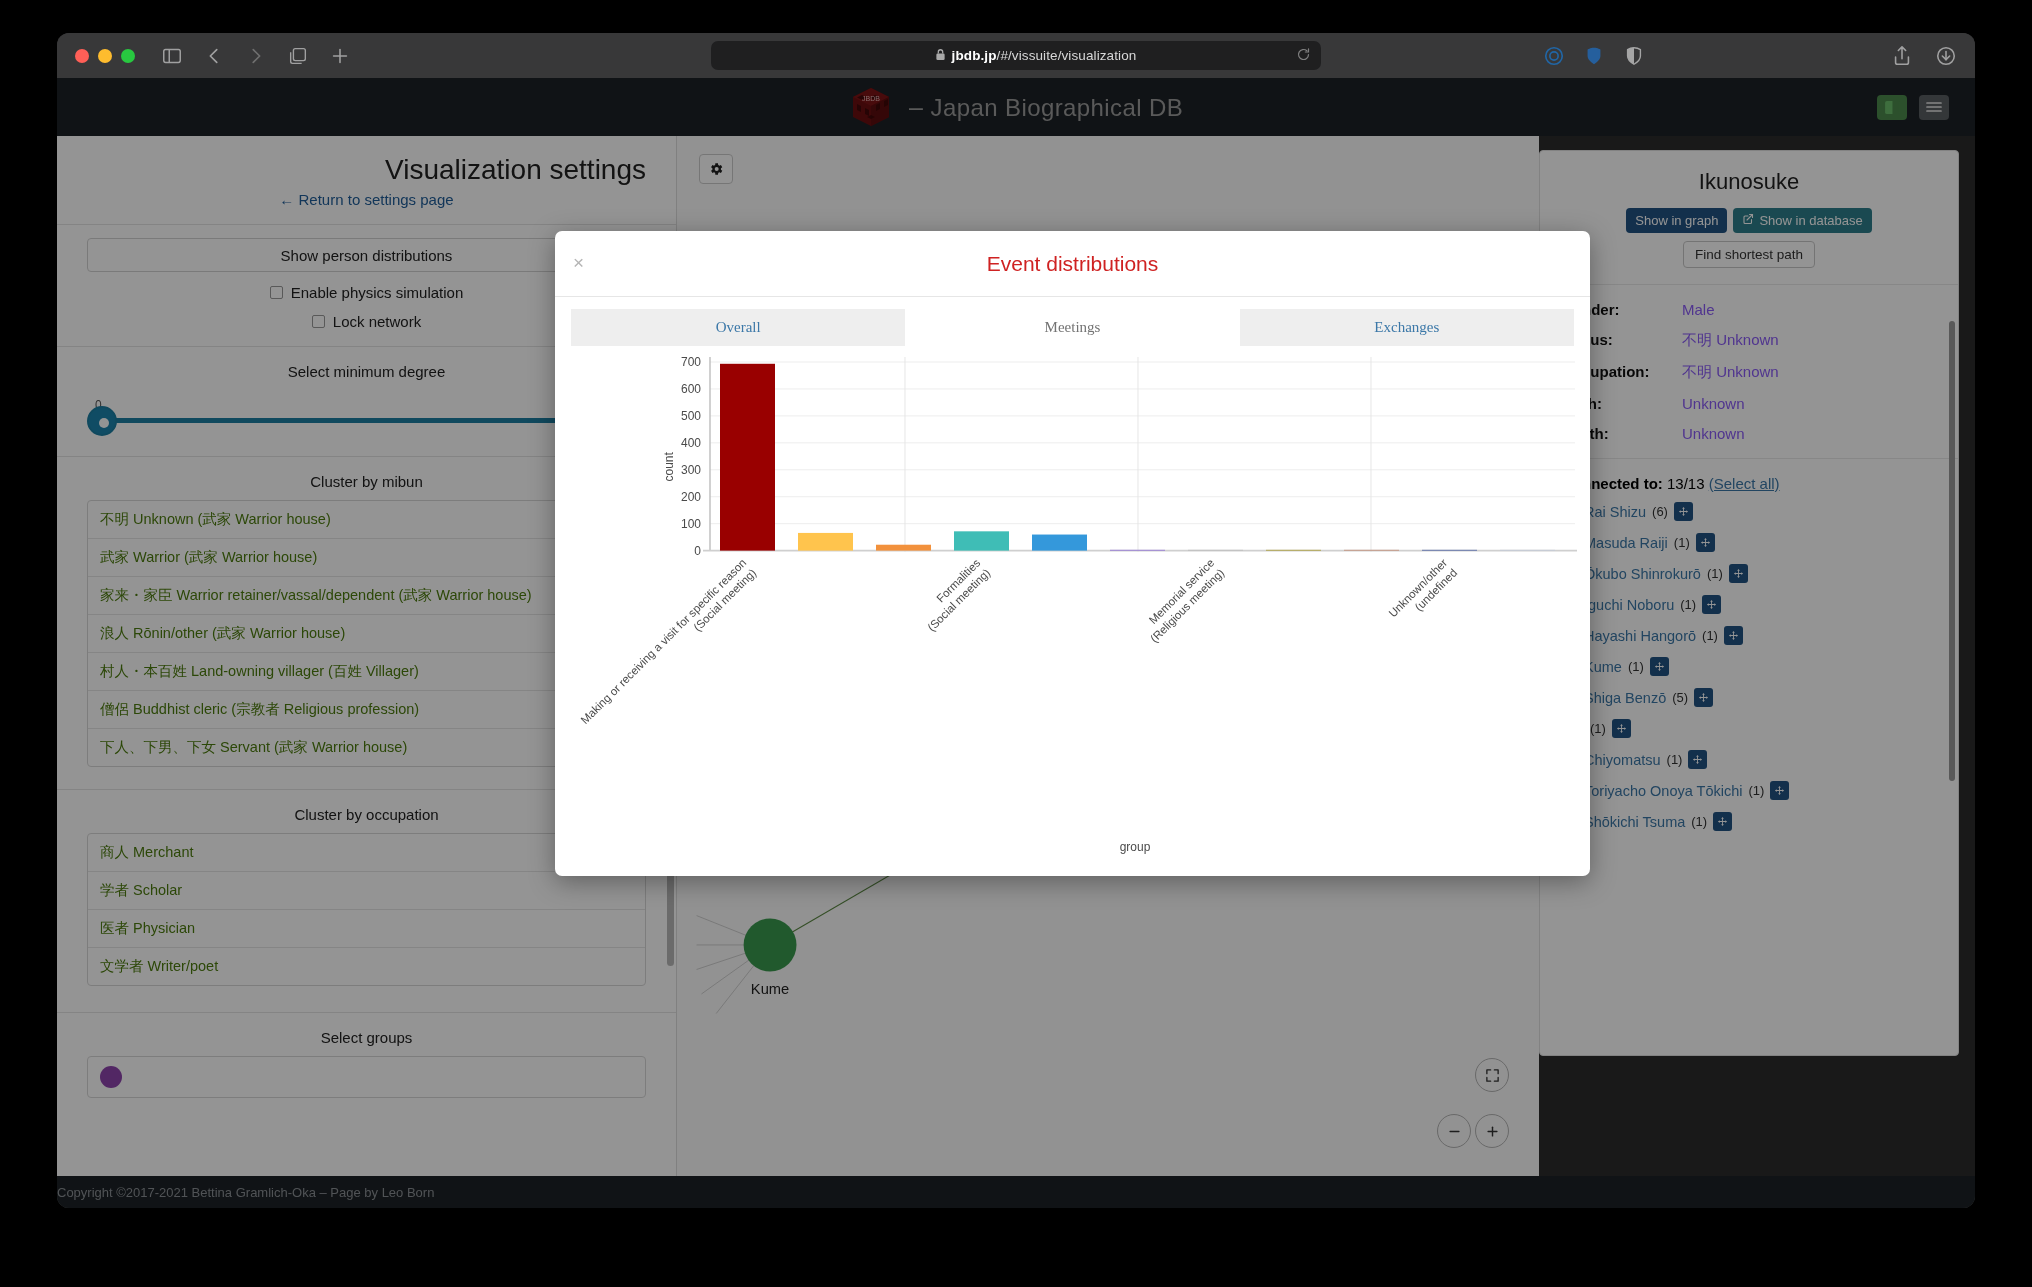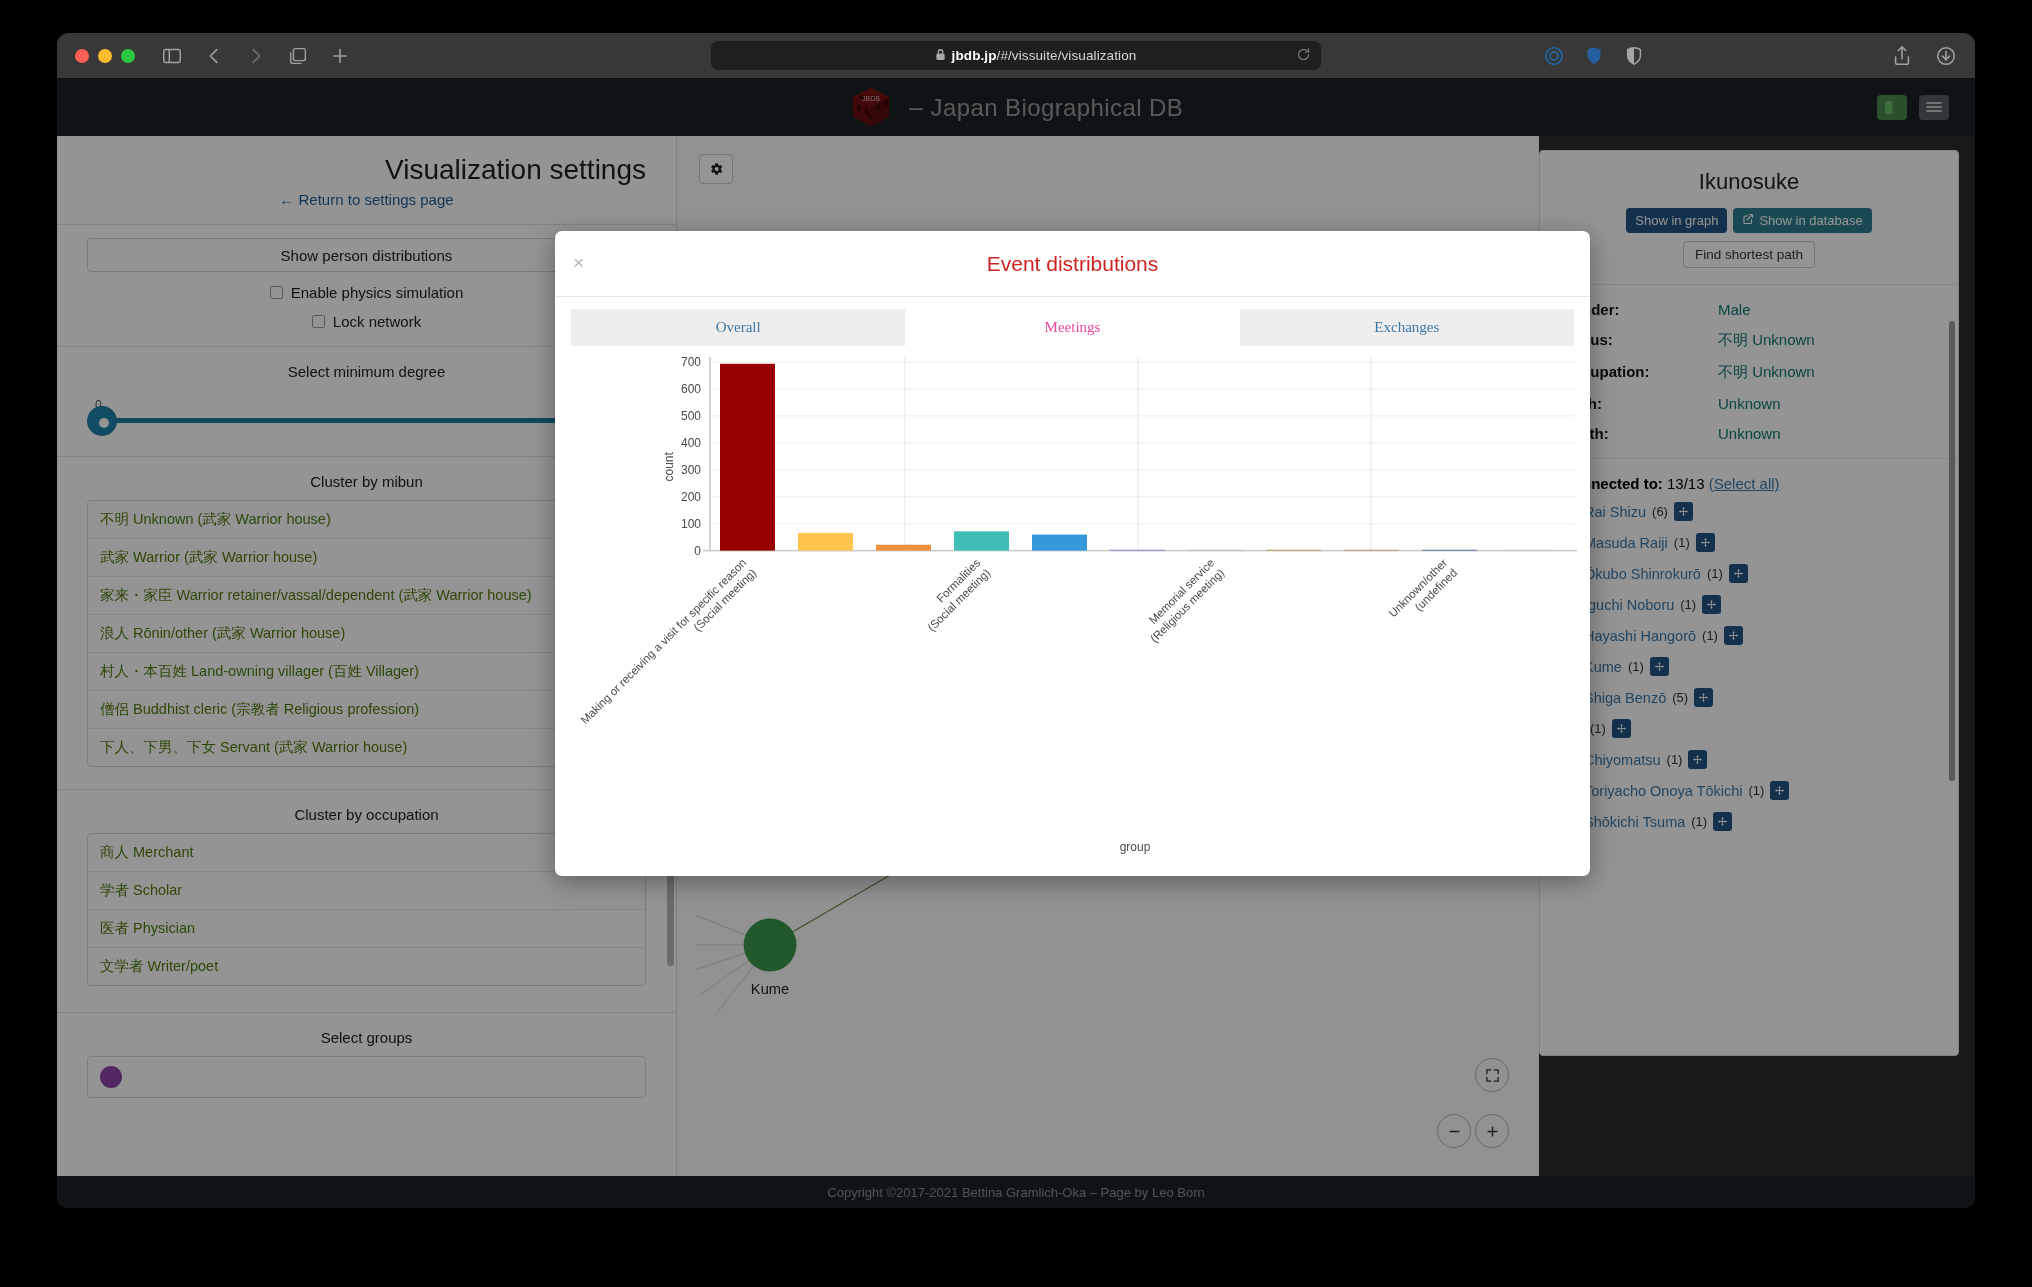--- a/index.html
+++ b/index.html
@@ -109,53 +109,53 @@
   #rp-inner { padding: 18px 22px; }
   #rp-title { text-align: center; font-size: 22px; color: #222; }
   #rp-btnrow { display: flex; justify-content: center; gap: 6px; margin-top: 13px; }
   .rp-btn { font-size: 13px; color: #fff; padding: 5px 9px; border-radius: 4px; display: flex; align-items: center; gap: 5px; }
   #btn-graph { background: #215383; }
   #btn-db { background: #2d7f8c; }
   #btn-path { margin: 8px auto 0 auto; font-size: 13.5px; color: #333; border: 1px solid #c9c9c9; border-radius: 4px; padding: 5px 11px; display: table; background: #fff; }
   .rp-sep { border-top: 1px solid #e8e8e8; margin: 16px -22px; }
   .kv { display: flex; margin-top: 13px; font-size: 15px; }
   .kv .k { width: 120px; font-weight: 700; color: #111; }
-  .kv .v { color: #0f766e; margin-left: 36px; }
+  .kv .v { color: #8b5cf6; }
   #conn-head { font-size: 15px; margin-top: 2px; }
   #conn-head b { font-weight: 700; }
   #conn-head .num { font-weight: 400; }
   #conn-head a { color: #3c78a8; }
   #conn-list { list-style: none; margin-top: 10px; }
   #conn-list li { display: flex; align-items: center; gap: 6px; margin-bottom: 12px; font-size: 14.5px; padding-left: 22px; position: relative; }
   #conn-list li::before { content: "•"; position: absolute; left: 6px; color: #444; }
   #conn-list .name { color: #3c78a8; }
   #conn-list .cnt { color: #333; font-size: 13px; }
   .move-badge { width: 19px; height: 19px; background: #215383; border-radius: 3px; display:flex; align-items:center; justify-content:center; }
   #rp-scrollbar { position: absolute; right: 3px; top: 170px; width: 6px; height: 460px; background: #9a9a9a; border-radius: 4px; }
 
   
-  #footer { position: absolute; bottom: 0; left: 0; right: 0; height: 32px; background: #1d2226; display: flex; align-items: center; justify-content: center; }
+  #footer { position: absolute; bottom: 0; left: 0; right: 0; height: 32px; background: #1d2226; display: flex; align-items: center; justify-content: flex-start; }
   #footer-text { font-size: 13px; color: #8b9095; }
 
   
   #dim { position: absolute; inset: 0; background: rgba(0,0,0,.42); z-index: 50; }
 
   
   #modal {
     position: absolute; z-index: 60; left: 498px; top: 198px; width: 1035px; height: 645px;
     background: #fff; border-radius: 7px; box-shadow: 0 6px 26px rgba(0,0,0,.35); overflow: hidden;
     display: flex; flex-direction: column;
   }
   #modal-header { height: 66px; border-bottom: 1px solid #e6e6e6; position: relative; display: flex; align-items: center; justify-content: center; }
   #modal-title { font-size: 21px; color: #cf2222; font-weight: 400; }
   #modal-close { position: absolute; left: 18px; top: 22px; font-size: 19px; color: #b5b5b5; line-height: 1; }
   #modal-tabs { display: flex; padding: 12px 16px 6px 16px; gap: 0; }
   .tab { flex: 1; text-align: center; font-size: 15px; padding: 10px 0; font-family: Liberation Serif, serif; }
   .tab.inactive { background: #eeeeee; color: #3c78a8; }
-  .tab.active { background: #fff; color: #ec4899; }
+  .tab.active { background: #fff; color: #737373; }
   #chart-wrap { flex: 1 1 auto; position: relative; }
   #chart-svg { position: absolute; inset: 0; width: 100%; height: 100%; }
   .axis-text { font-family: "Liberation Sans", sans-serif; fill: #4a4a4a; }
 </style>
 </head>
 <body>
 
 <div id="desktop">
 
   <div id="browser-window">

